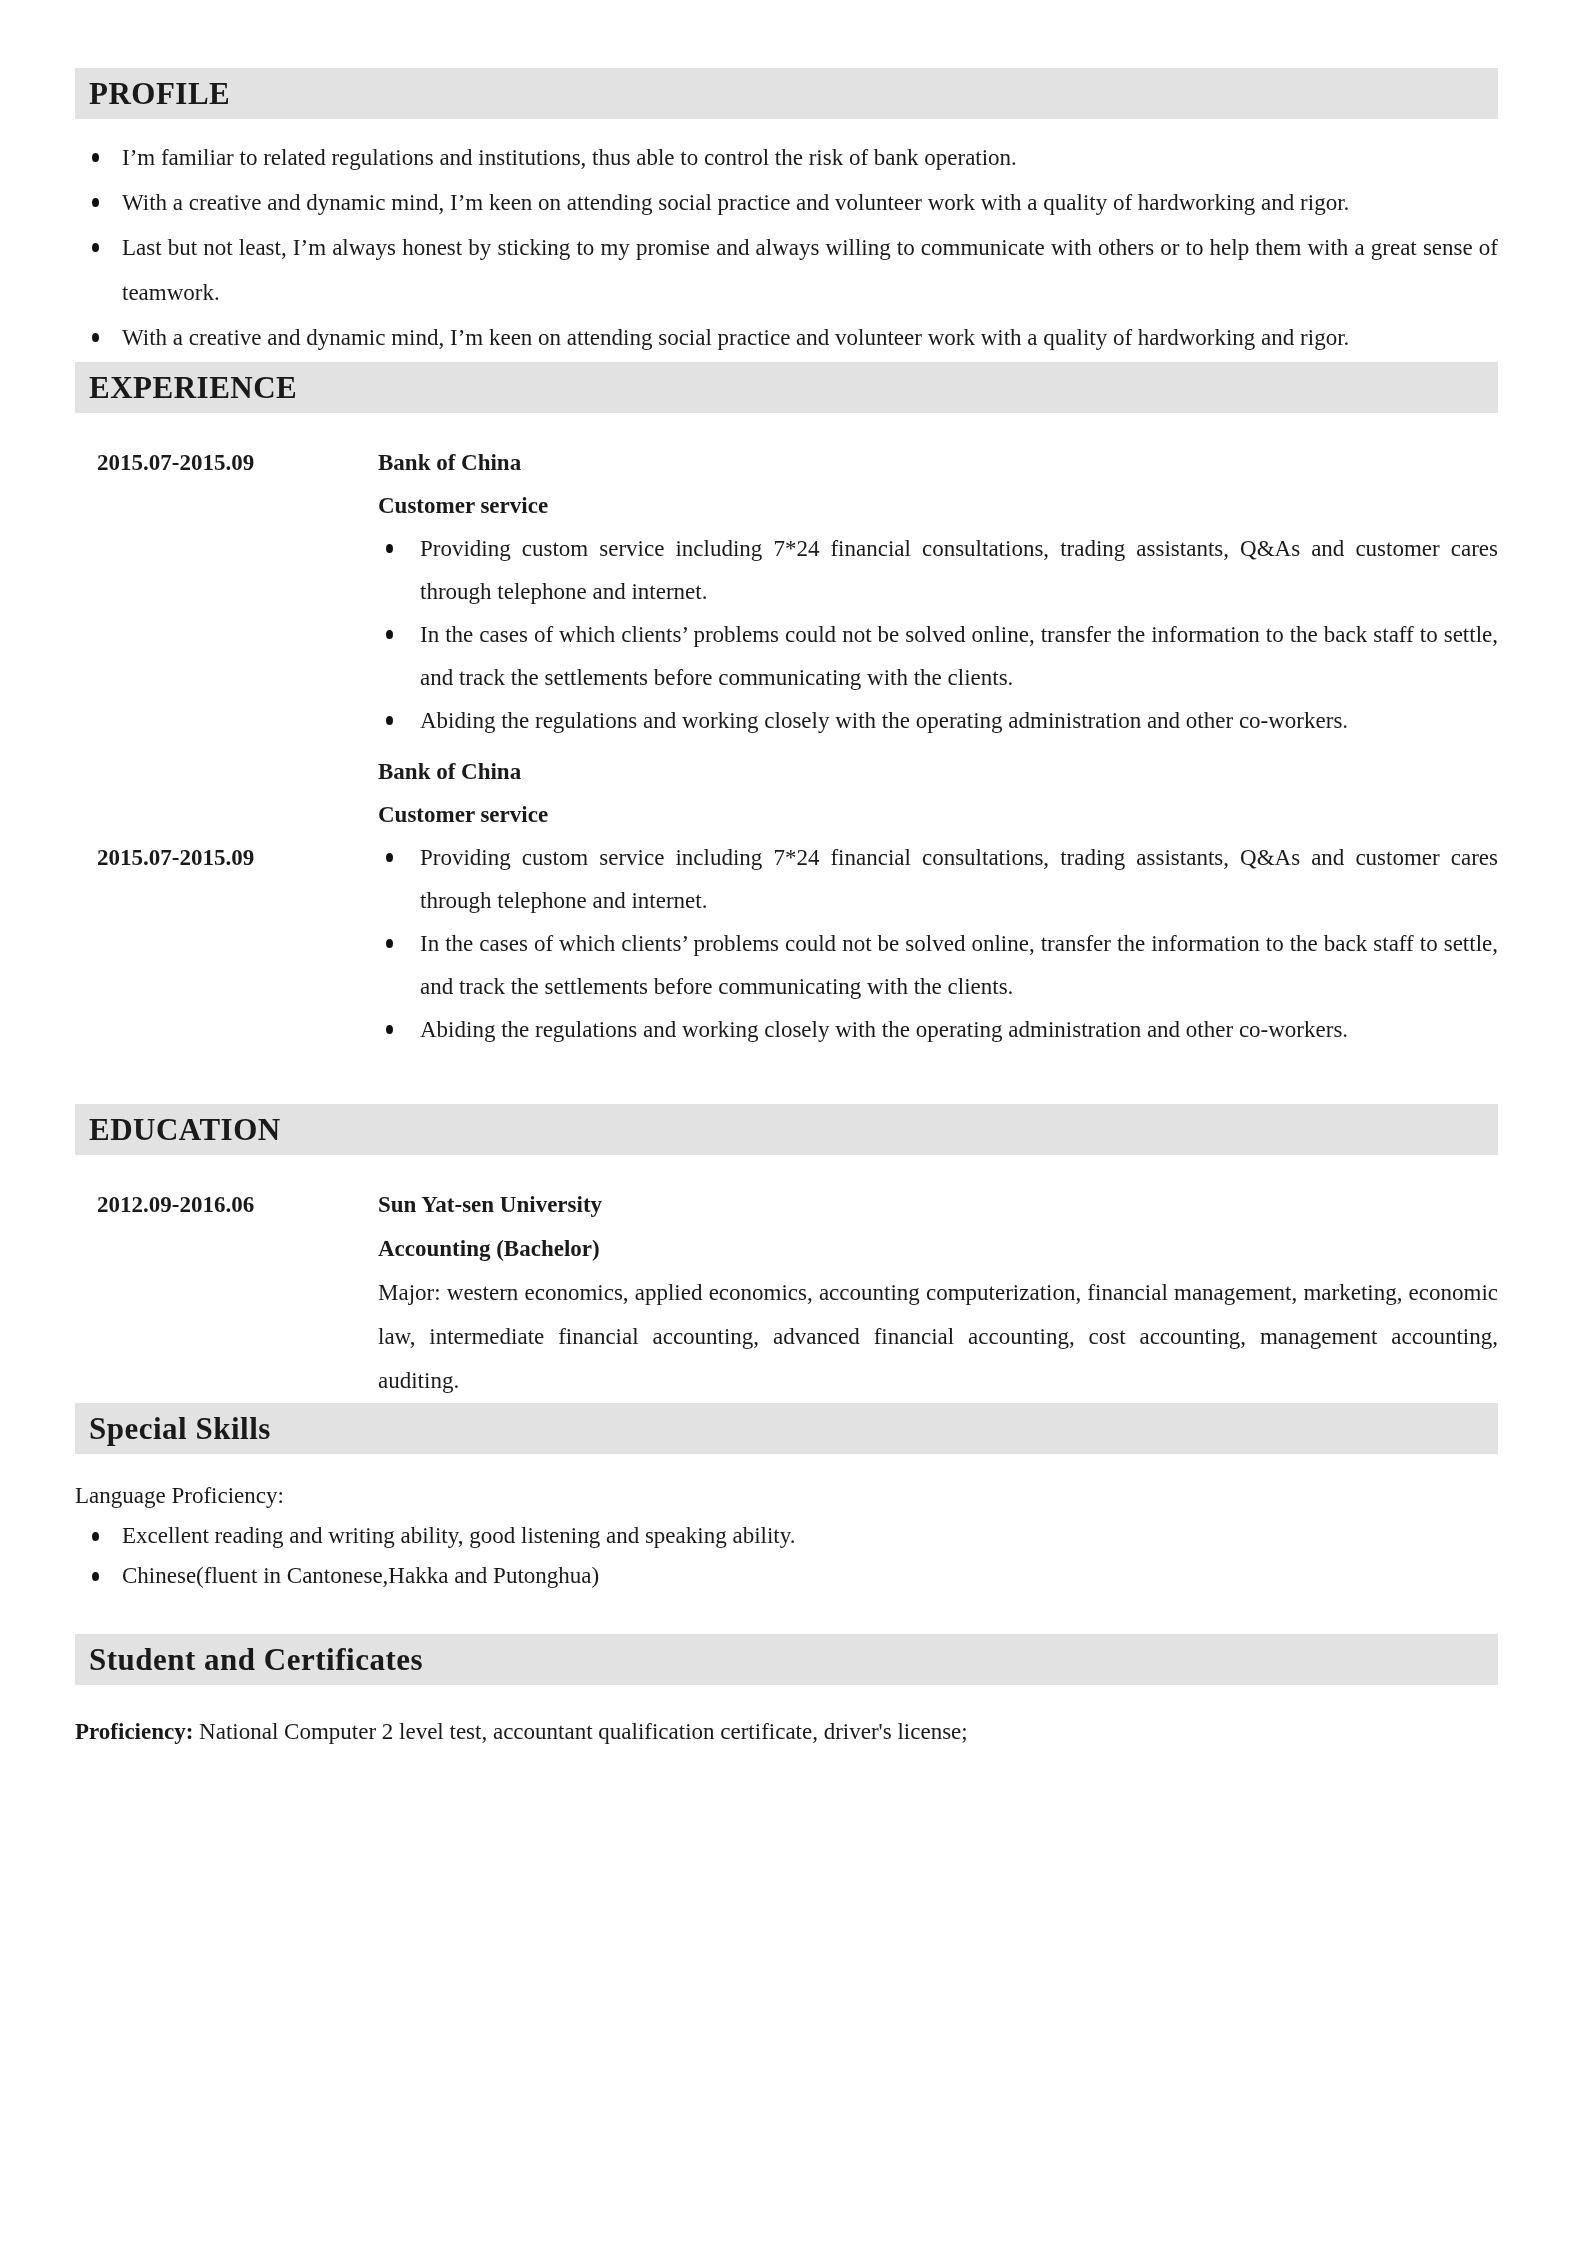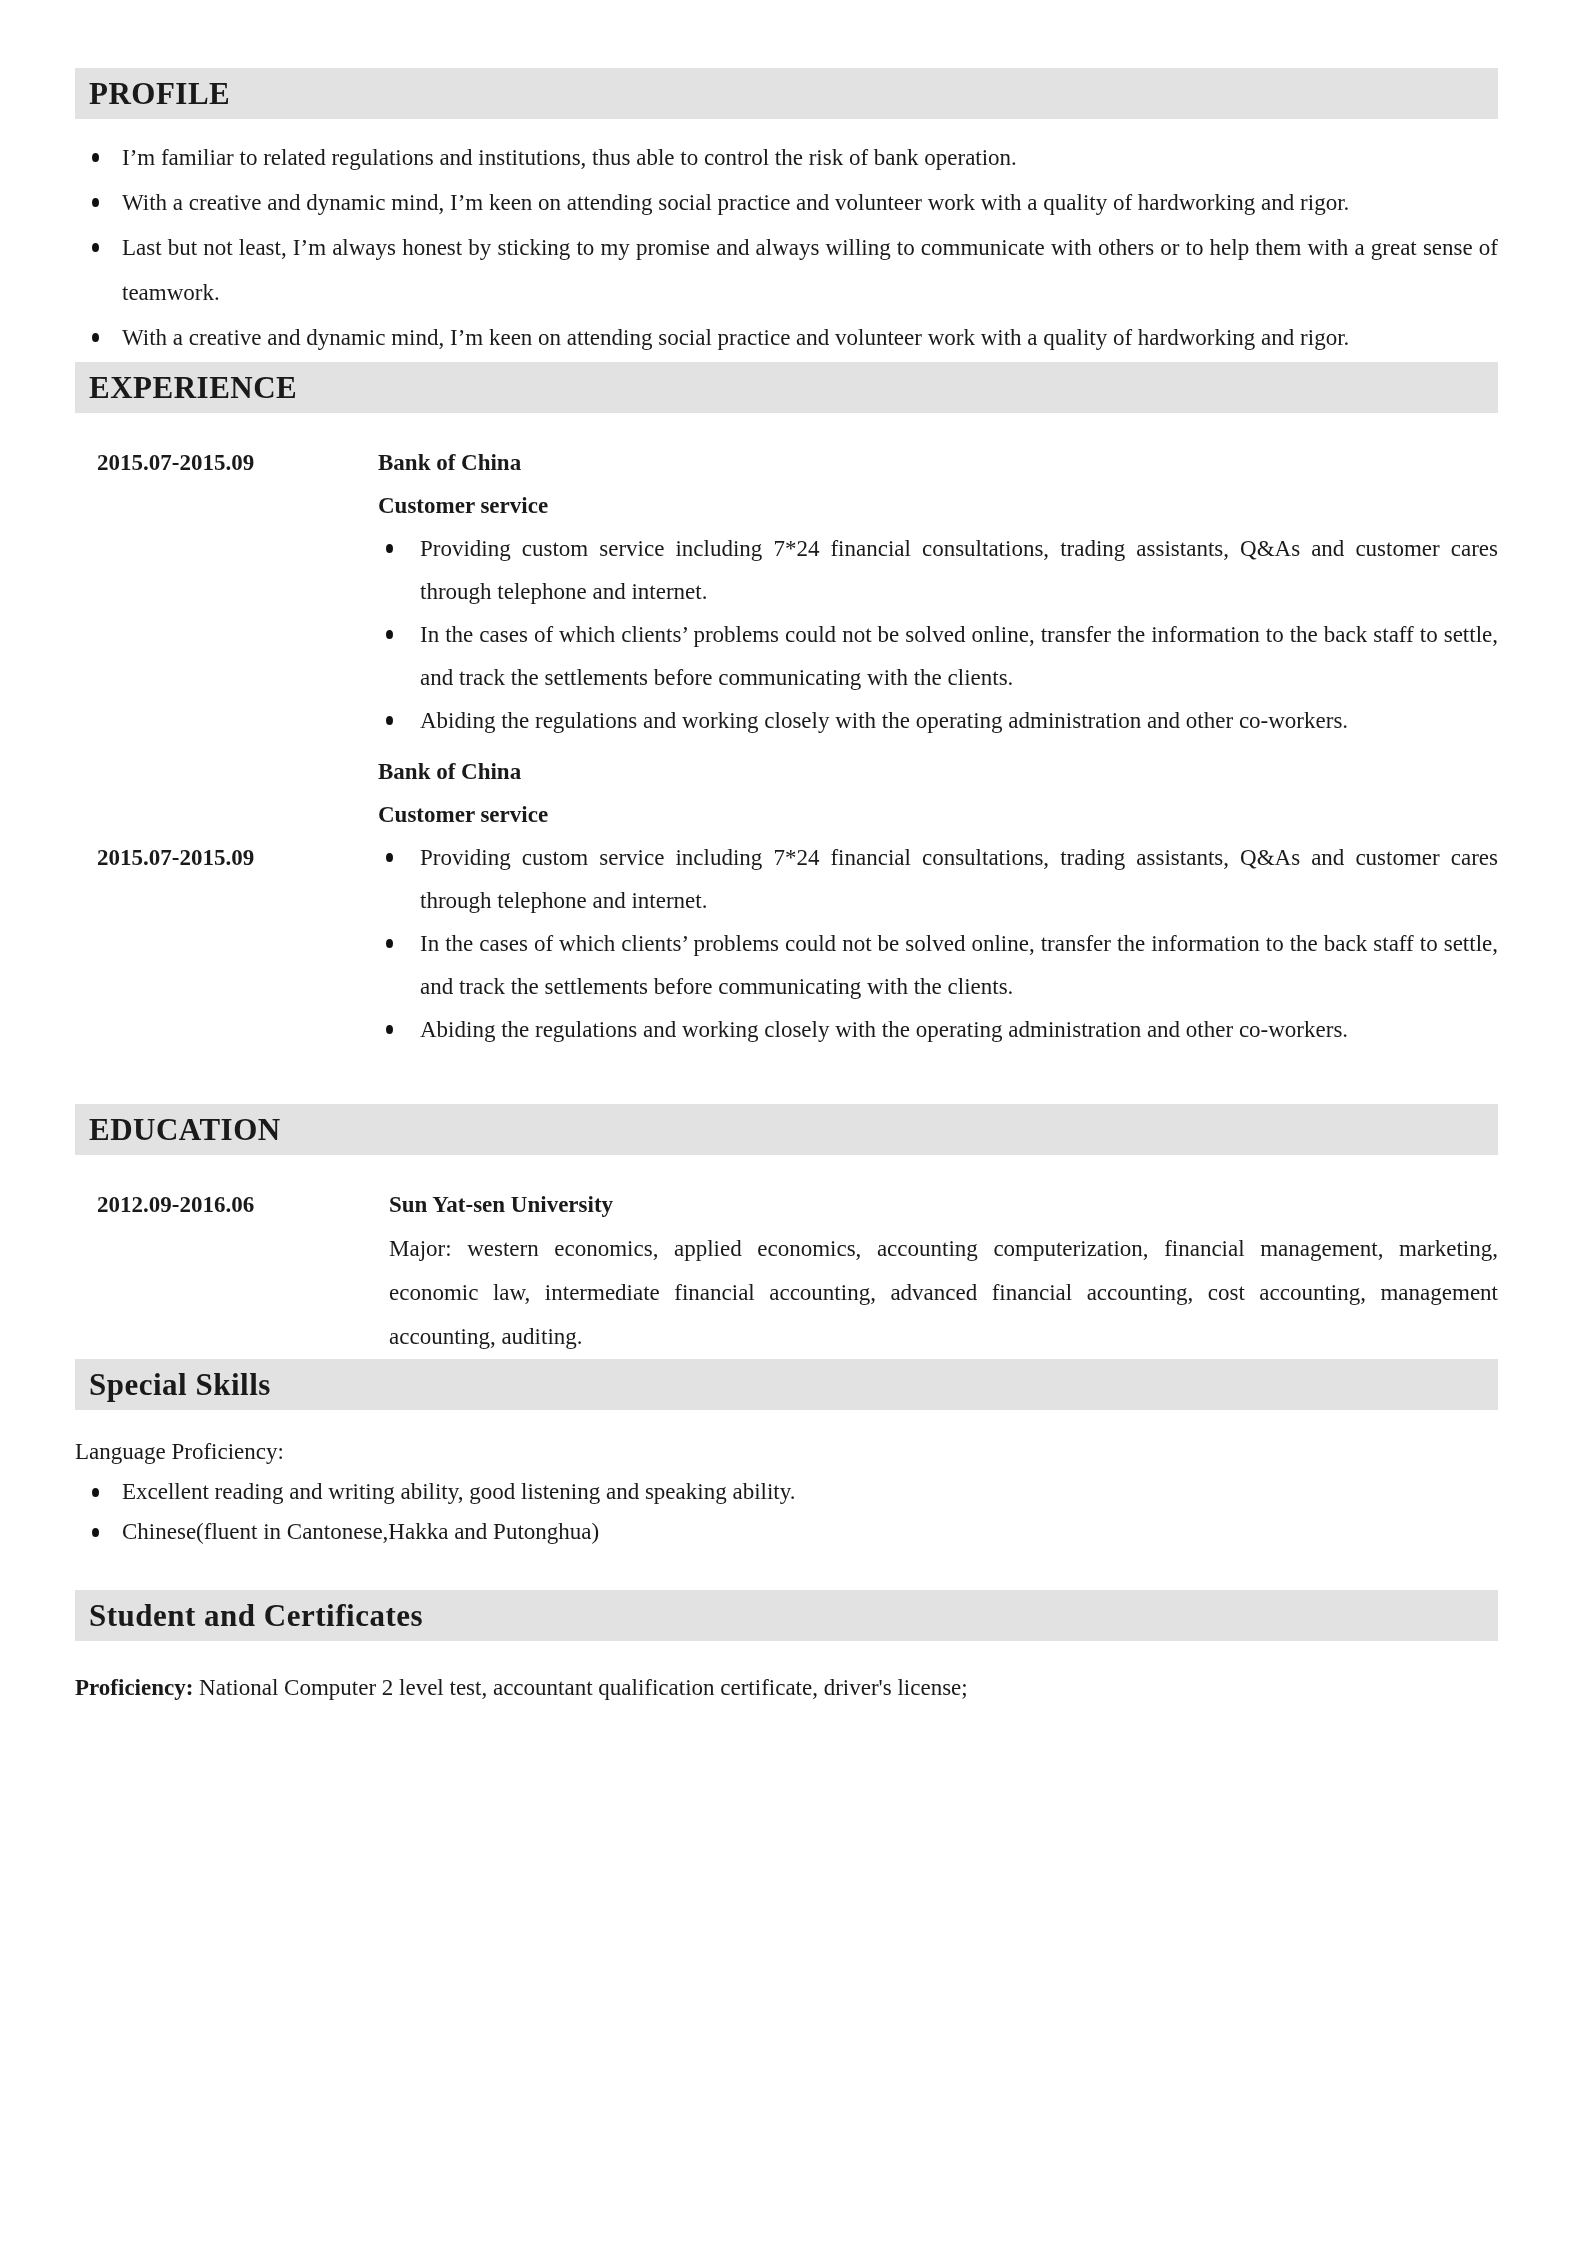--- a/index.html
+++ b/index.html
@@ -35,21 +35,21 @@
 
   
   .profile-list { margin-top:16px; }
   .profile-list .brow .dot { margin-left:17px; margin-right:23px; margin-top:18px; }
   .profile-list .btxt { line-height:45px; }
 
   
   .entry { display:grid; grid-template-columns:303px 1fr; }
   .entry-1 { margin-top:28px; }
   .entry-2 { margin-top:8px; }
-  .entry-edu { margin-top:28px;gap:11px; }
+  .entry-edu { margin-top:28px; }
   .datecol { padding-left:22px; }
   .date { font-weight:700; font-size:23px; line-height:43px; display:inline-block; }
   .date-offset { margin-top:86px; }
   .exp-line { font-size:23px; line-height:43px; }
   .exp-bullets .brow .dot { margin-left:8px; margin-right:27px; margin-top:17px; }
   .exp-bullets .btxt { line-height:43px; }
   .edu-line { font-size:23px; line-height:44px; }
 
   
   .skills-sub { margin-top:22px; font-size:23px; line-height:40px; font-weight:400; }
@@ -141,20 +141,21 @@
   </section>
 
   <section>
     <div class="bar bar-edu">EDUCATION</div>
     <div class="entry entry-edu">
       <div class="datecol">
         <span class="date">2012.09-2016.06</span>
       </div>
       <div>
         <div class="edu-line b">Sun Yat-sen University</div>
+        <div class="edu-line b">Accounting (Bachelor)</div>
         <div class="edu-line jt">Major: western economics, applied economics, accounting computerization, financial management, marketing, economic law, intermediate financial accounting, advanced financial accounting, cost accounting, management accounting, auditing.</div>
       </div>
     </div>
   </section>
 
   <section>
     <div class="bar bar-skills">Special Skills</div>
     <div class="skills-sub">Language Proficiency:</div>
     <div class="skills-list body-txt">
       <div class="brow">

